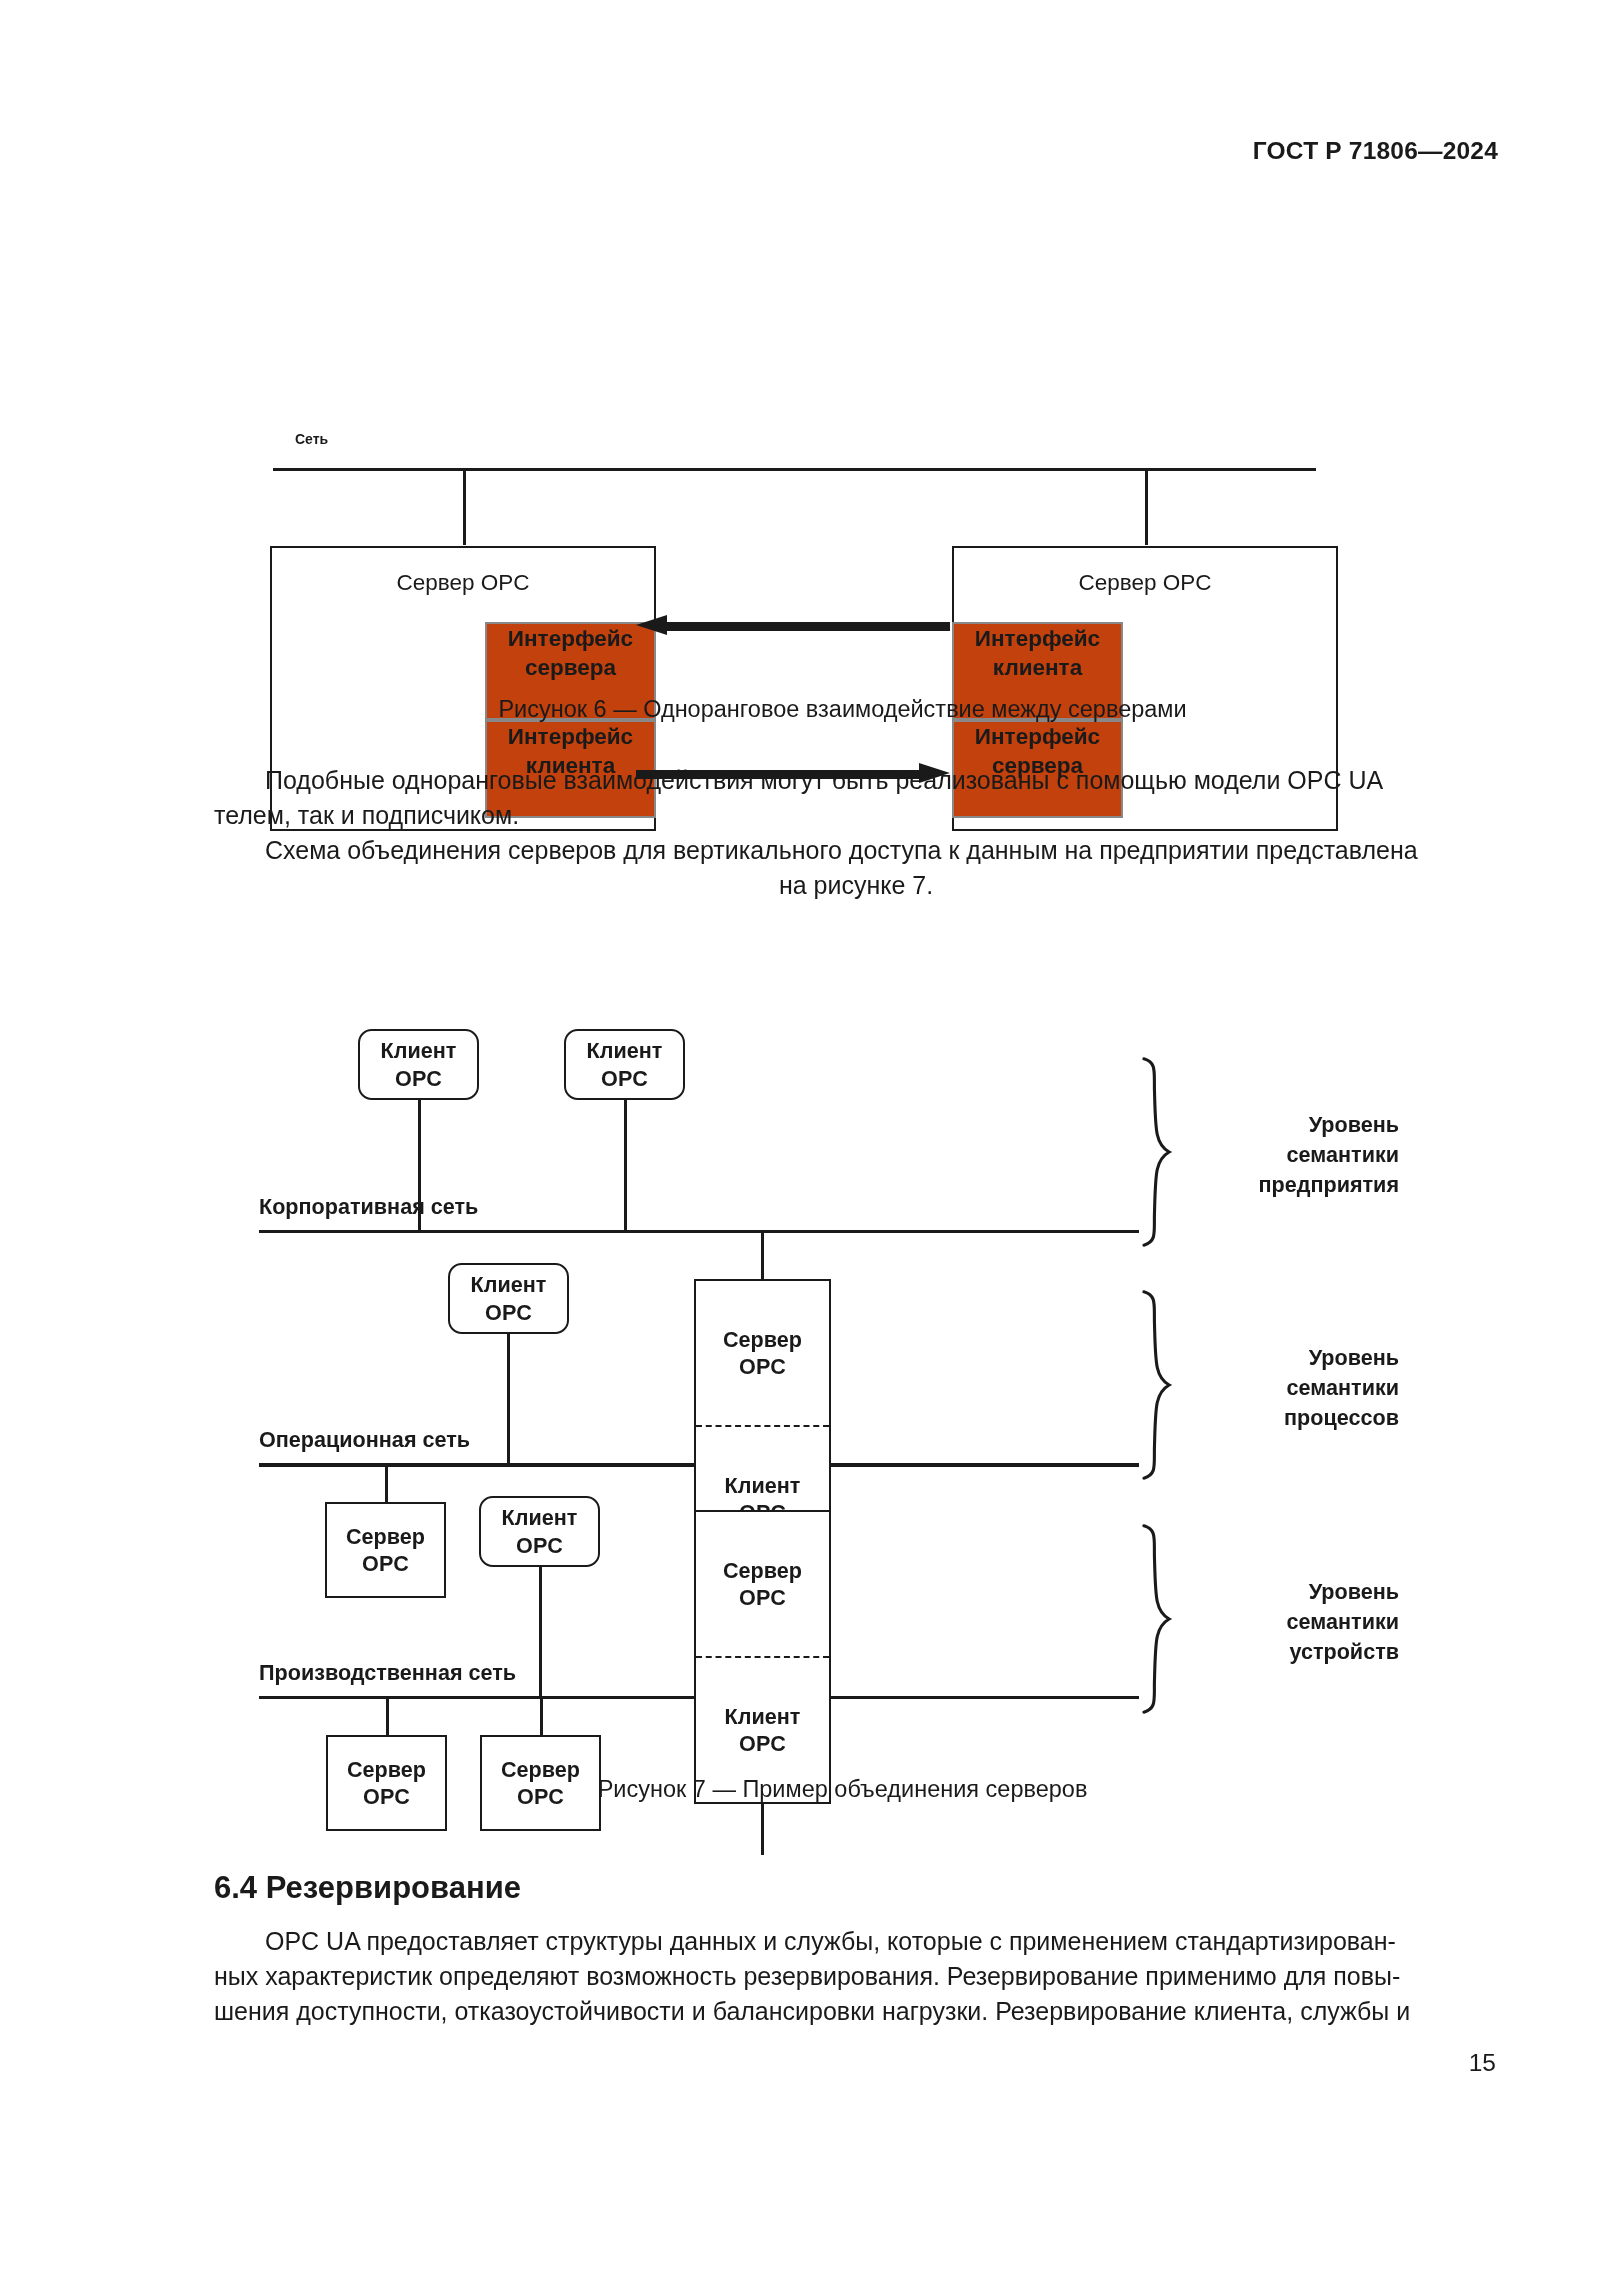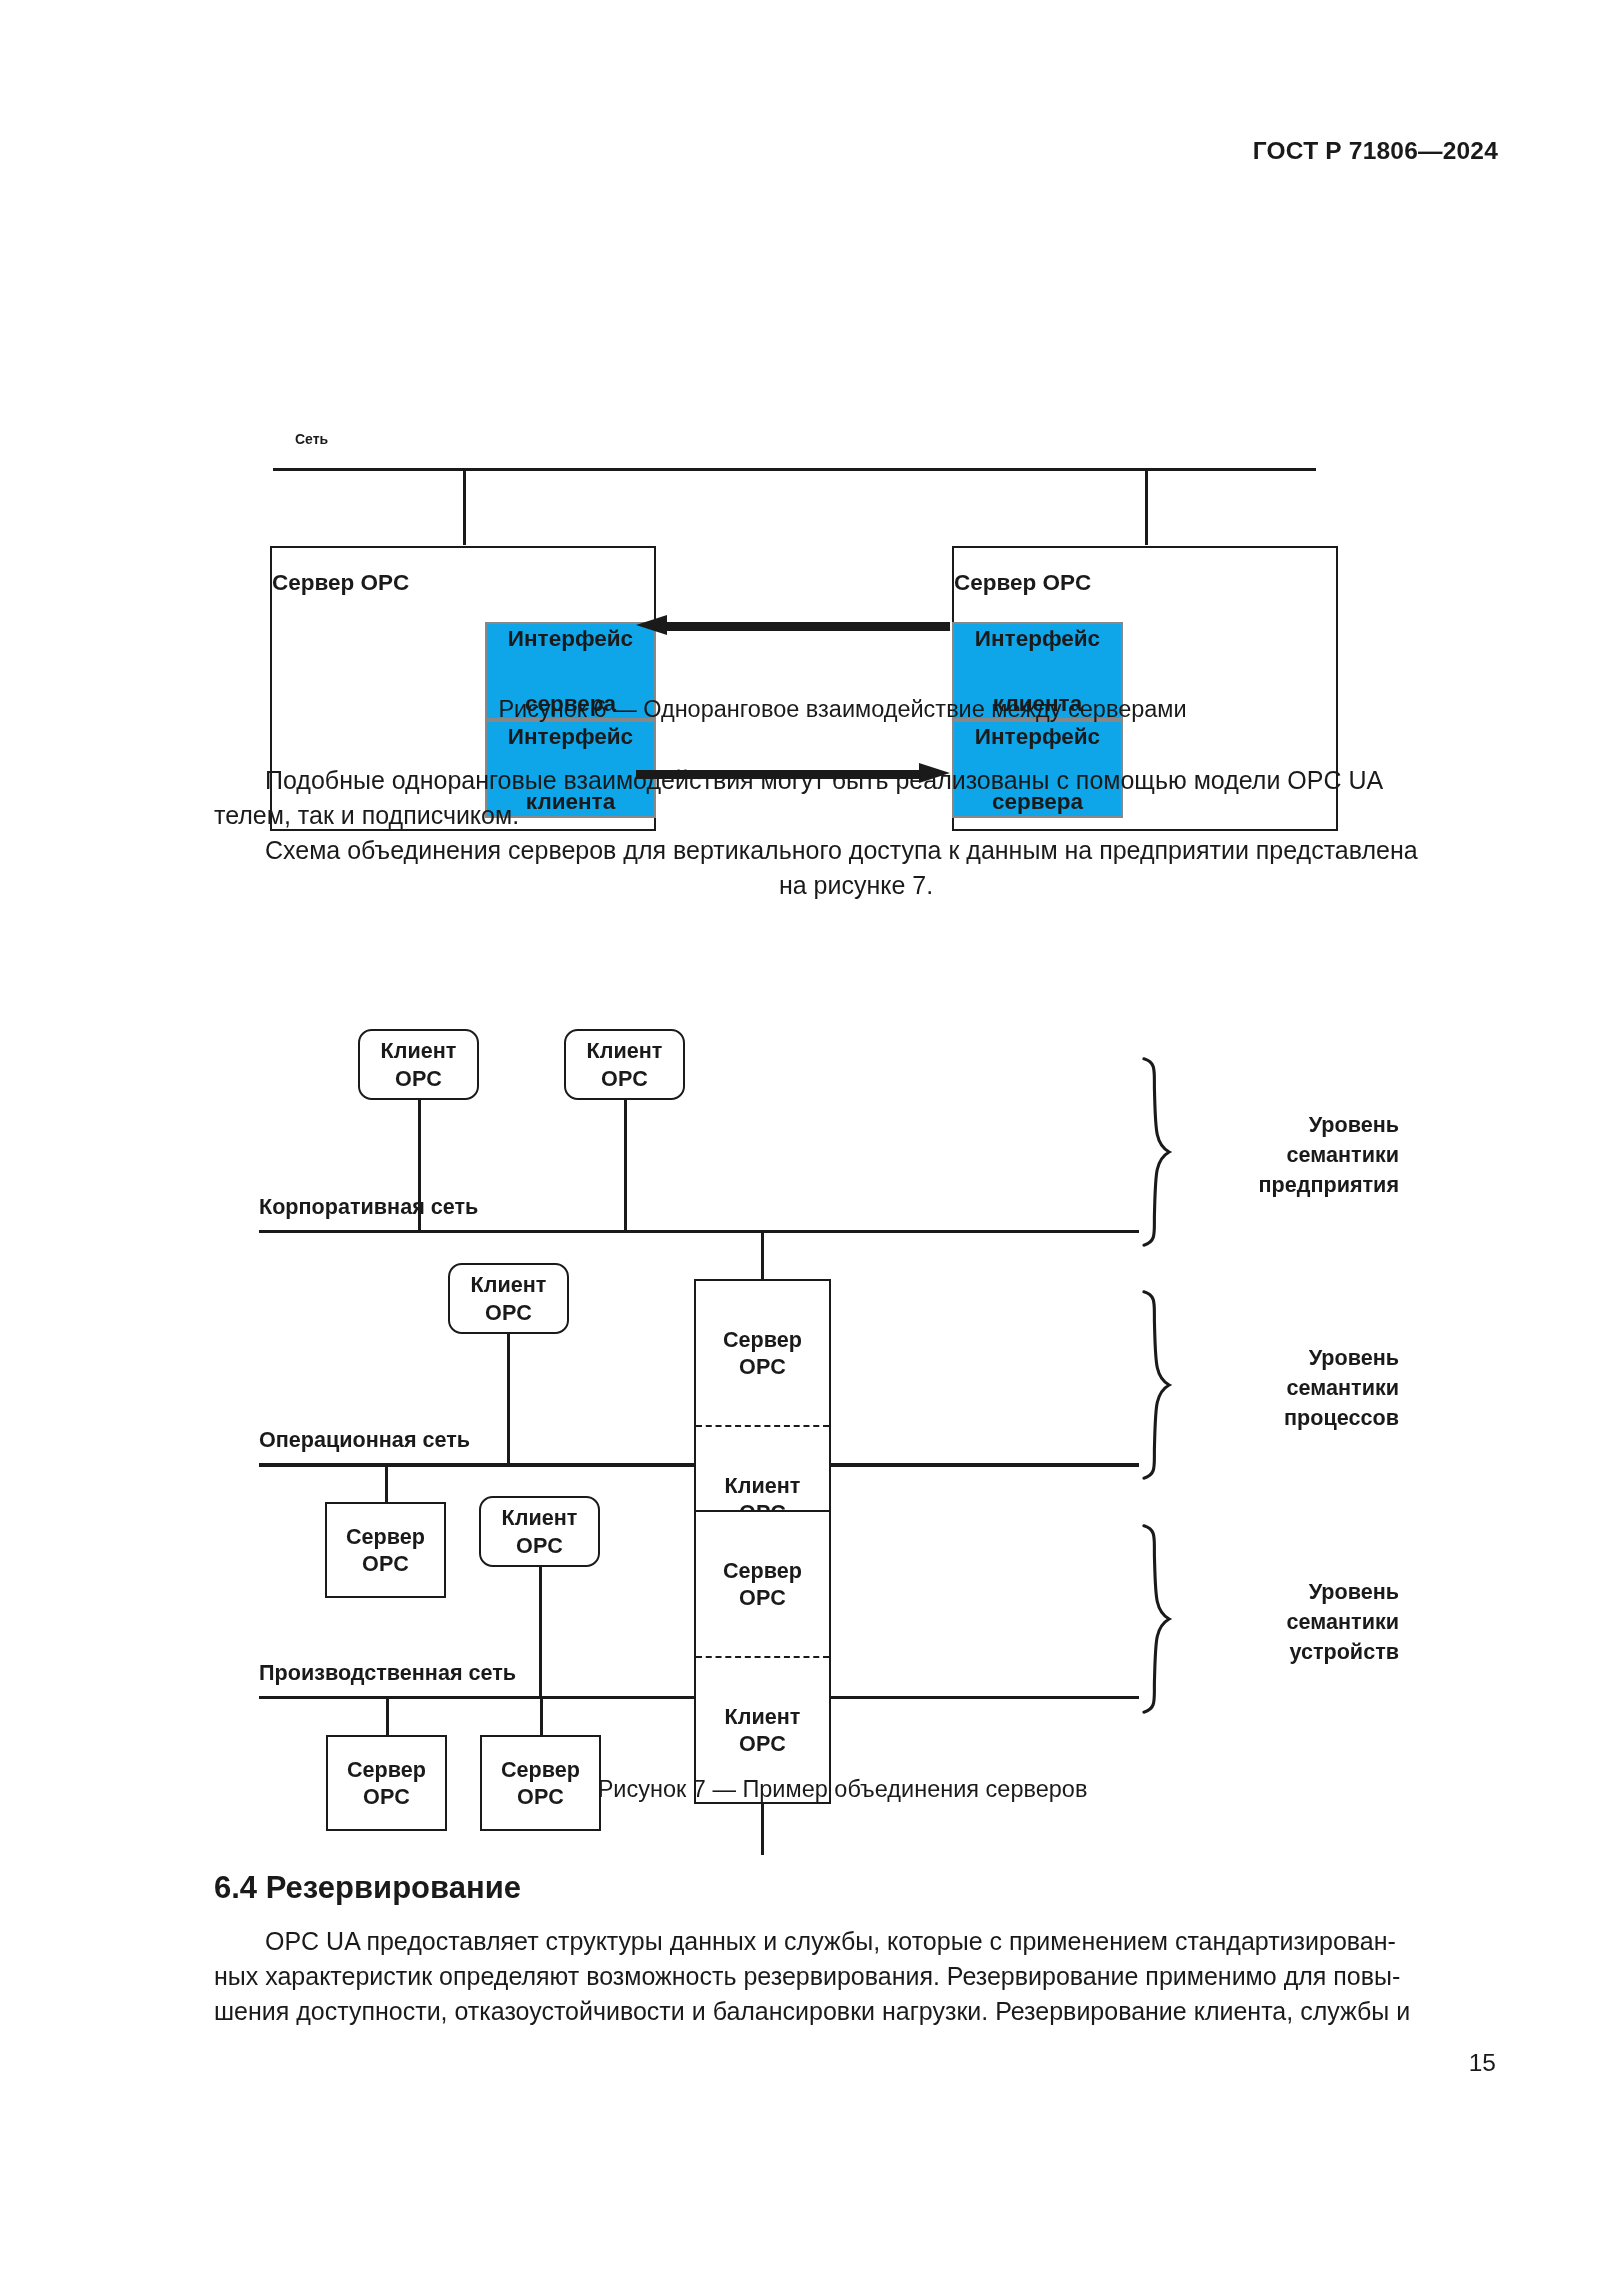--- a/index.html
+++ b/index.html
@@ -90,31 +90,31 @@
     width: 386px; height: 285px;
     border: 2.9px solid #1a1a1a;
     box-sizing: border-box;
     background: #fff;
   }
   .f6-server.left  { left: 238px; }
   .f6-server.right { left: 920px; }
   .f6-server-title {
     position: absolute;
     top: 21.6px; left: 0; width: 100%;
-    text-align: left;
-    font-size: 22.5px; font-weight: bold;
+    text-align: center;
+    font-size: 22.5px; font-weight: normal;
   }
   .f6-iface {
     position: absolute;
     width: 171px; height: 98px;
     border: 2px solid #888;
     box-sizing: border-box;
-    background: #0ea5e9;
+    background: #c2410c;
     display: flex; flex-direction: column;
-    align-items: center; justify-content: space-between;
+    align-items: center; justify-content: flex-start;
     font-size: 22.5px; font-weight: bold; line-height: 29px;
   }
   .f6-server.left  .f6-iface { right: -2px; }
   .f6-server.right .f6-iface { left: -2px; }
   .f6-iface.top    { top: 74px; }
   .f6-iface.bottom { top: 172px; }
 
   .f6-mid-label {
     position: absolute;
     left: 0; width: 1621px;

